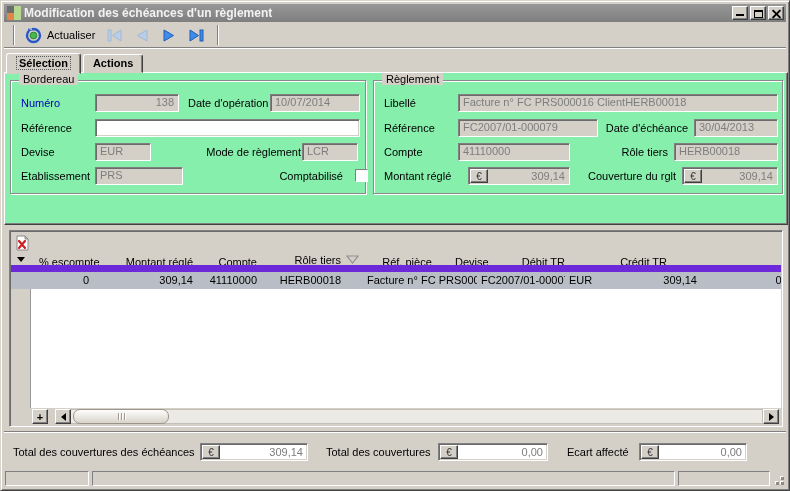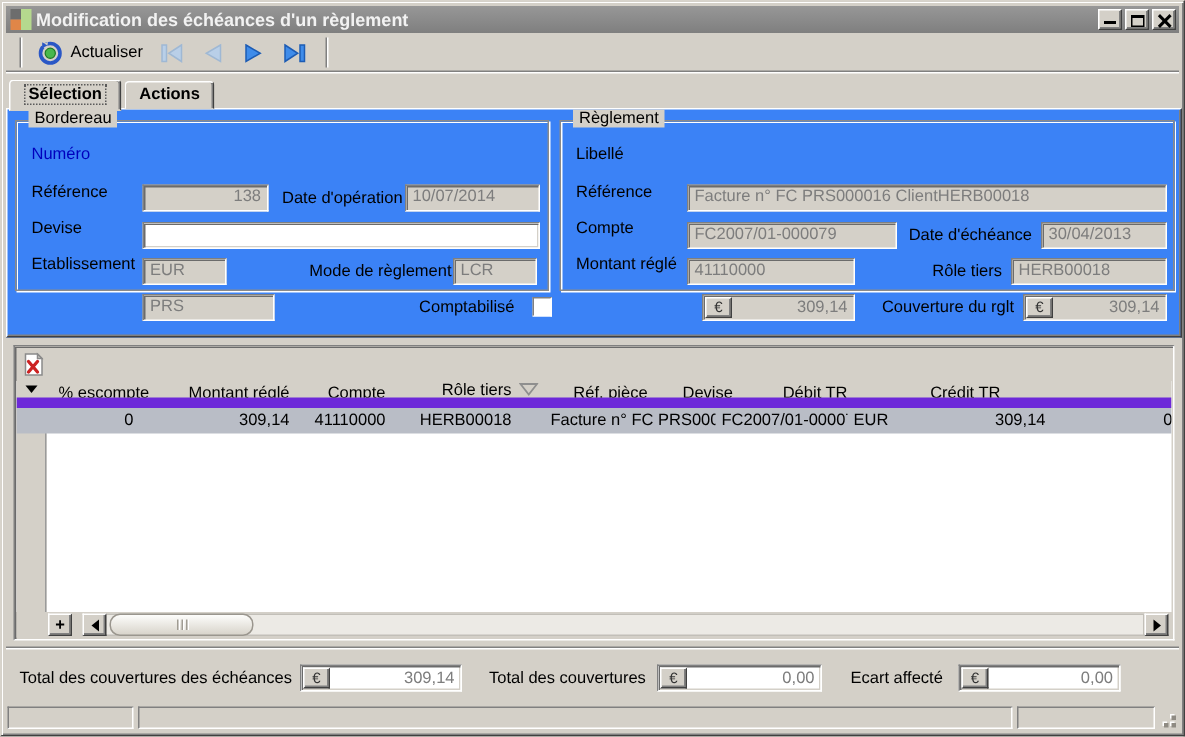--- a/index.html
+++ b/index.html
@@ -45,36 +45,36 @@
   .nav-group { display:flex; align-items:center; gap:9px; margin-left:6px; }
   .nav-btn { display:flex; align-items:center; justify-content:center; width:18px; height:16px; }
 
   
   .tabstrip { position:absolute; top:52px; left:5px; height:20px; display:flex; align-items:flex-end; z-index:3; }
   .tab { height:19px; padding:2px 9px 0 9px; background:#d4d0c8; margin-right:2px;
     border:1px solid; border-color:#ffffff #404040 #d4d0c8 #ffffff;
     box-shadow: inset -1px 0 0 #808080; border-radius:3px 3px 0 0;font-weight:bold; }
   .tab.active { height:21px; margin-bottom:-1px; z-index:4; position:relative; }
   .tab .focus-box { display:inline-block; border:1px dotted #5a5a5a; padding:0 2px; }
-  .tab-panel { position:absolute; top:71px; left:3px; width:784px; height:153px; background:#3b82f6;
+  .tab-panel { position:absolute; top:71px; left:3px; width:784px; height:153px; background:#86efac;
     border:1px solid; border-color:#ffffff #404040 #404040 #ffffff;
     box-shadow: inset -1px -1px 0 #808080; z-index:2; }
 
   
   .groupbox { position:absolute; border:1px solid #8a8a8a;
     box-shadow:1px 1px 0 #ffffff, inset 1px 1px 0 #ffffff; }
   .groupbox .legend { position:absolute; top:-8px; left:8px; background:#d4d0c8; padding:0 4px; }
   .frow { position:absolute; height:18px; display:flex; align-items:center; }
   .flabel { white-space:nowrap; }
   .blue { color:#0000bd; }
   .field { height:18px; padding:1px 4px 0 4px; background:#d4d0c8; color:#7d7d7d;
     white-space:nowrap; overflow:hidden; }
   .field.white { background:#ffffff; color:#000; }
   .field.num { text-align:right; }
-  .abs { position:absolute;margin-top:29px; }
+  .abs { position:absolute; }
   .checkbox { width:13px; height:13px; background:#ffffff; }
 
   .euro-field { height:18px; display:flex; align-items:center; background:#d4d0c8; padding:1px; }
   .euro-field.white { background:#ffffff; }
   .euro-btn { width:18px; height:14px; display:flex; align-items:center; justify-content:center;
     font-size:10px; color:#333; flex:0 0 auto; }
   .euro-val { flex:1; text-align:right; color:#7d7d7d; padding:0 3px; white-space:nowrap; }
 
   
   .splitter { position:absolute; top:202px; left:3px; right:3px; height:10px; display:flex; justify-content:center; }

